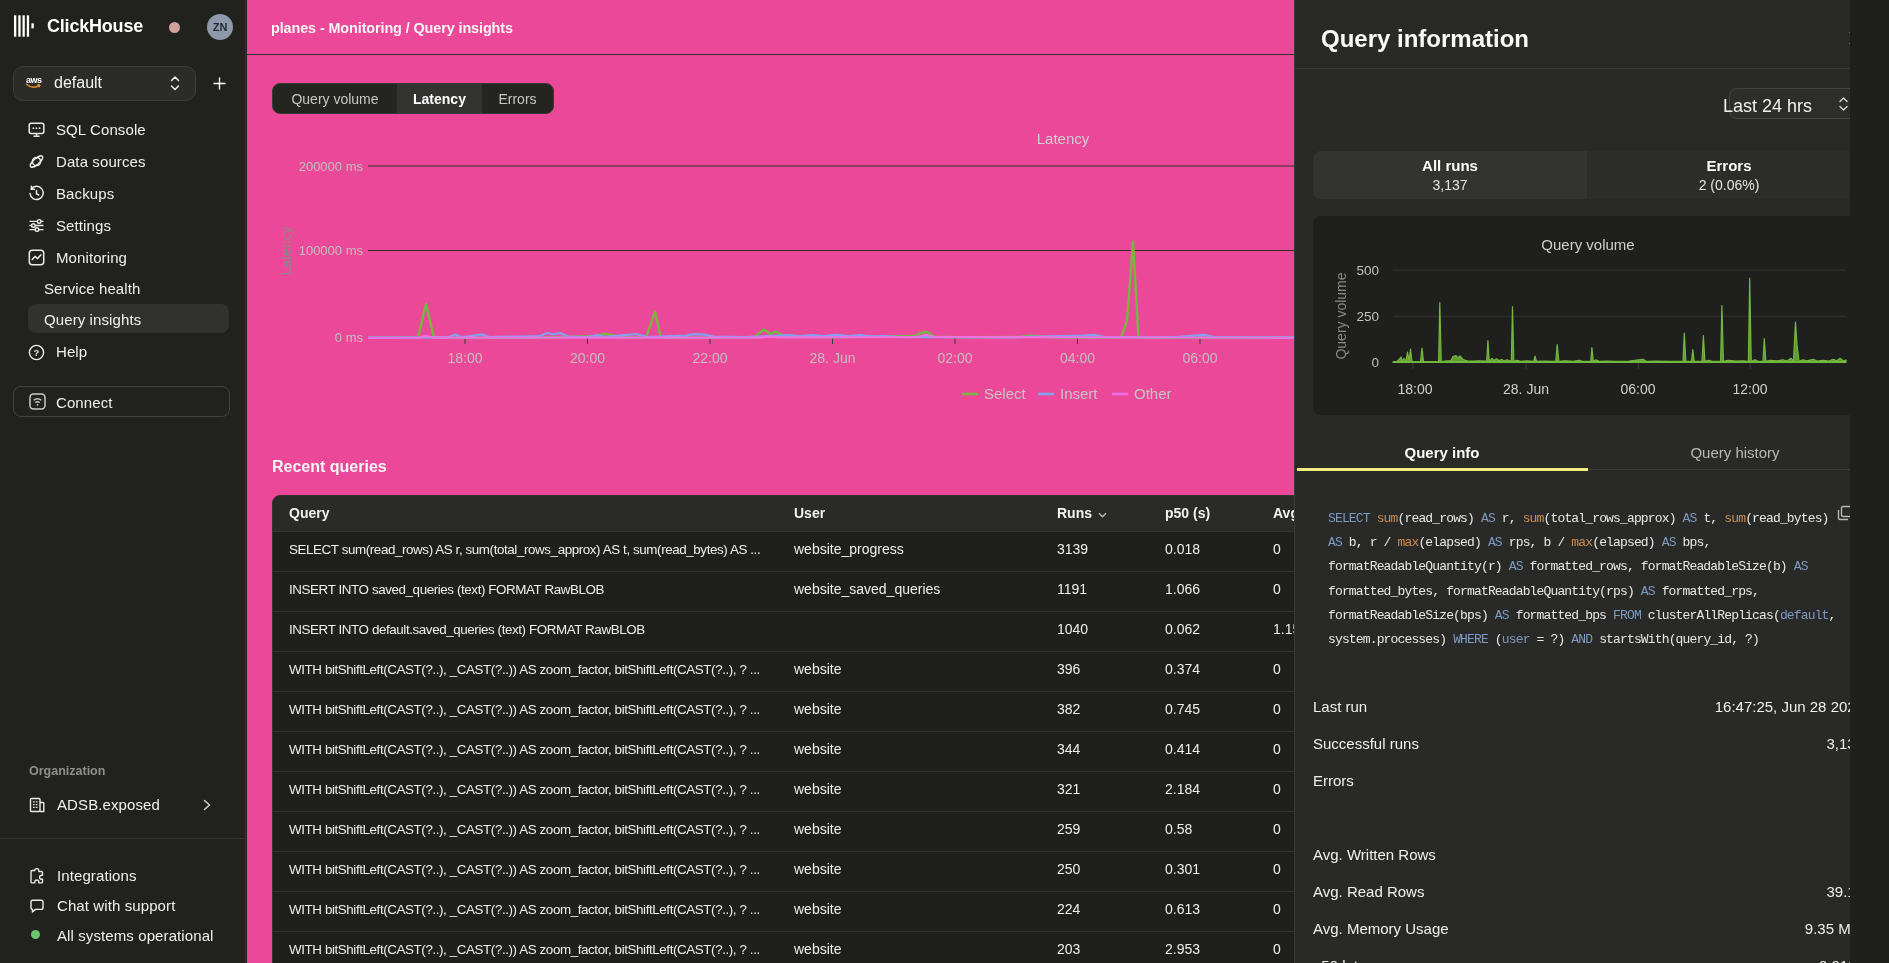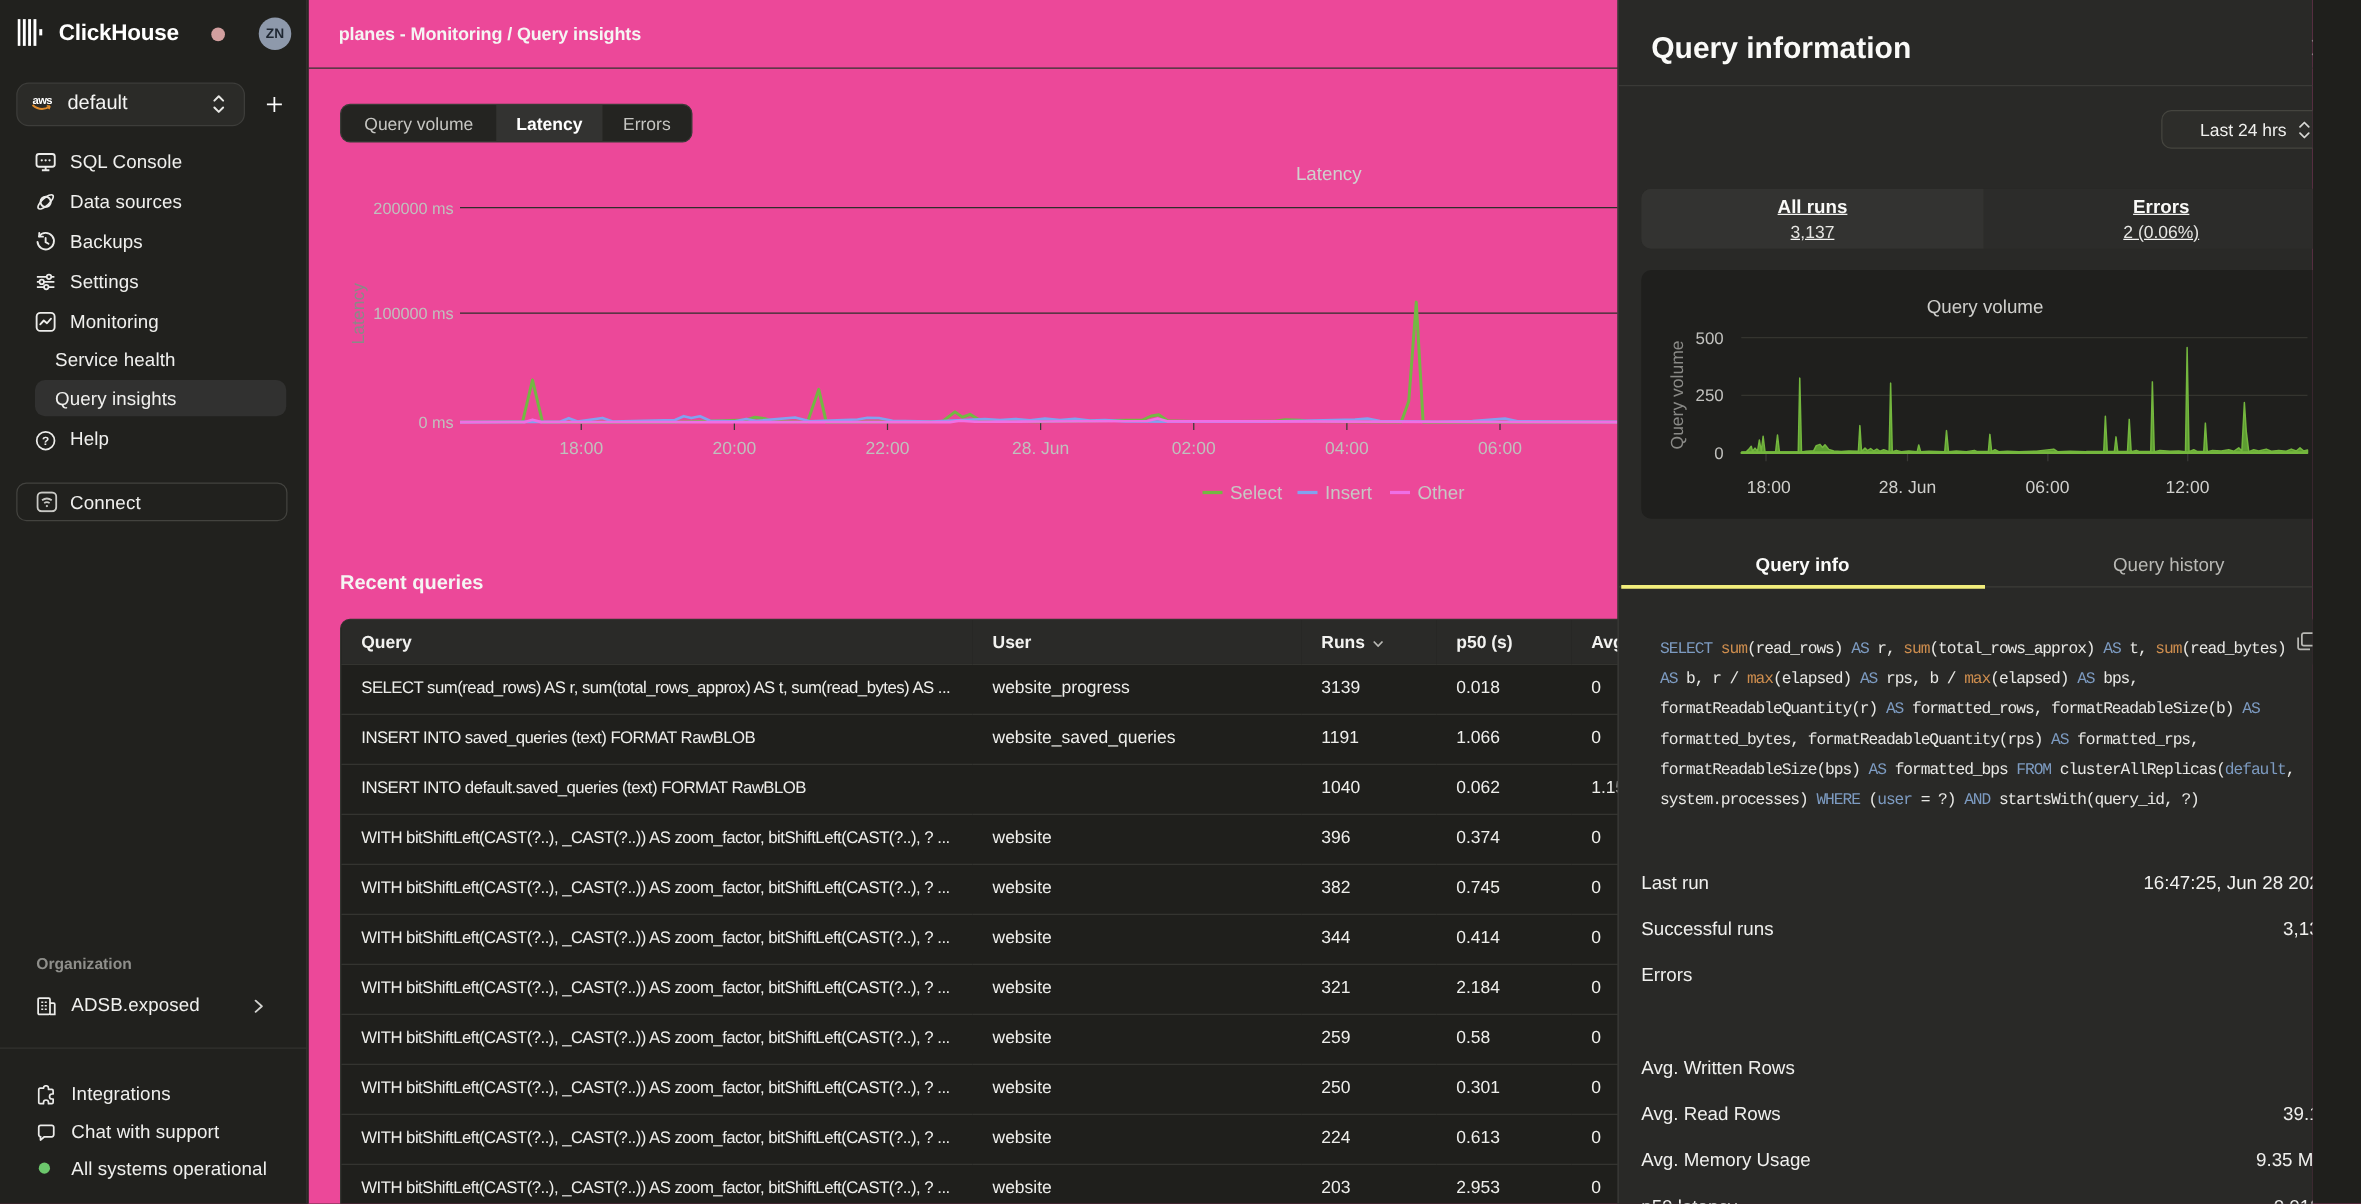--- a/index.html
+++ b/index.html
@@ -27,21 +27,21 @@
   #tablewrap { position:absolute; left:25px; top:495px; width:1600px; border:1px solid #343430; border-radius:8px; background:#1f1f1c; overflow:hidden; }
   table { border-collapse:collapse; width:100%; table-layout:fixed; font-size:14px; }
   thead th { background:#2a2a28; height:35px; text-align:left; font-weight:bold; color:#f2f2f0; padding:0 16px; }
   tbody td.q { font-size:13.4px; letter-spacing:-0.41px; } tbody td { height:40px; border-top:1px solid #343430; color:#efefec; padding:0 16px 4px; white-space:nowrap; overflow:hidden; }
 
   
   #panel { position:absolute; left:1294px; top:0; width:595px; height:963px; background:#292927; border-left:1px solid #3b3b38; }
   #panel h1 { position:absolute; left:26px; top:25px; font-size:24px; font-weight:bold; color:#fafaf8; }
   #pheader { position:absolute; left:0; top:0; width:595px; height:69px; border-bottom:1px solid #3a3a37; }
   #lastsel { position:absolute; left:434px; top:88px; width:135px; height:31px; border:1px solid #45453f; border-radius:8px; background:#2d2d2a; font-size:14px; color:#f0f0ee; }
-  #ptabs { position:absolute; left:18px; top:151px; width:558px; height:48px; border-radius:8px; overflow:hidden; display:flex; background:#2e2e2b;text-decoration:underline; }
+  #ptabs { position:absolute; left:18px; top:151px; width:558px; height:48px; border-radius:8px; overflow:hidden; display:flex; background:#2e2e2b; }
   #ptabs .pt {  display:flex; flex-direction:column; align-items:center; justify-content:center; gap:3px; }
   #ptabs .pt .l1 { font-size:15px; font-weight:bold; color:#fafaf8; }
   #ptabs .pt .l2 { font-size:14px; color:#e6e6e3; }
   #qvcard { position:absolute; left:18px; top:216px; width:558px; height:199px; background:#1f1f1d; border-radius:8px; }
 
   .statrow { position:absolute; left:18px; width:551px; font-size:15px; color:#f0f0ee; }
   .statrow .v { float:right; }
 
   .code { font-family:"Liberation Mono", monospace; font-size:13px; letter-spacing:-0.85px; white-space:pre; color:#e8e8e5; }
   .kw { color:#7d9bc1; } .fn { color:#cd8d4e; }
@@ -318,21 +318,21 @@
     </div>
   </div>
 
   <div id="panel">
     <div id="pheader"></div>
     <h1>Query information</h1>
     <svg class="abs" style="left:553px; top:30px;" width="16" height="16" viewBox="0 0 16 16">
         <path d="M2 2 L14 14 M14 2 L2 14" stroke="#d8d8d5" stroke-width="1.7"></path>
       </svg>
     <div id="lastsel"></div>
-    <div class="abs" style="left:465px; top:96px; font-size:14px; color:#f0f0ee;">Last 24 hrs</div>
+    <div class="abs" style="left:428px; top:96px; font-size:18px; color:#f0f0ee;">Last 24 hrs</div>
     <svg class="abs" style="left:543px; top:96px;" width="11" height="16" viewBox="0 0 11 16">
         <path d="M2 5.5 L5.5 2 L9 5.5 M2 10.5 L5.5 14 L9 10.5" stroke="#d8d8d5" stroke-width="1.4" fill="none" stroke-linecap="round" stroke-linejoin="round"></path>
       </svg>
 
     <div id="ptabs">
       <div class="pt" style="background:#333331; width:274px;">
           <div class="l1">All runs</div>
           <div class="l2">3,137</div>
         </div>
       <div class="pt" style="background:#2c2c2a; width:284px;">

